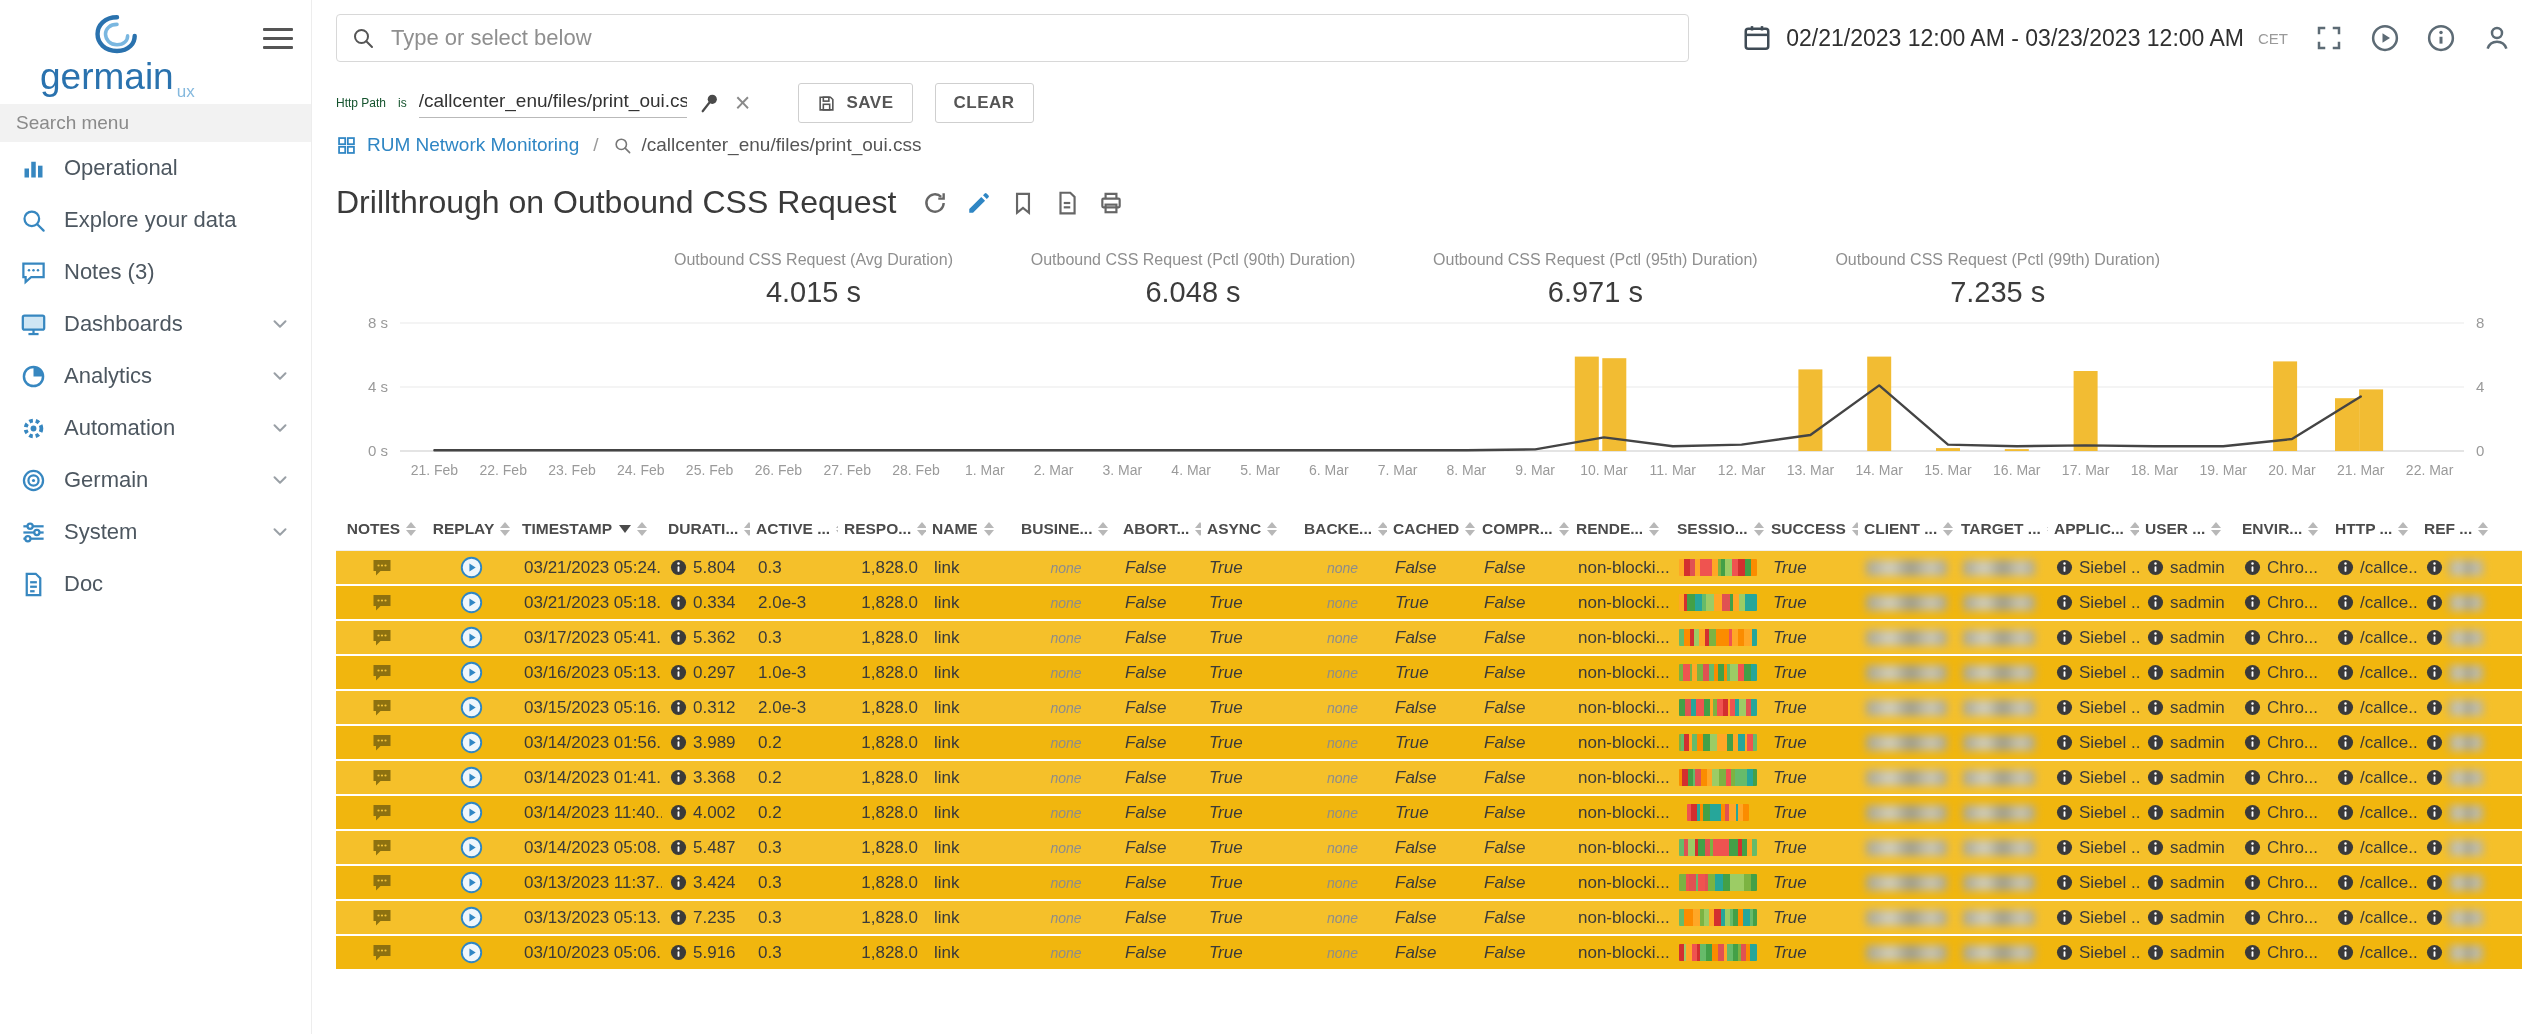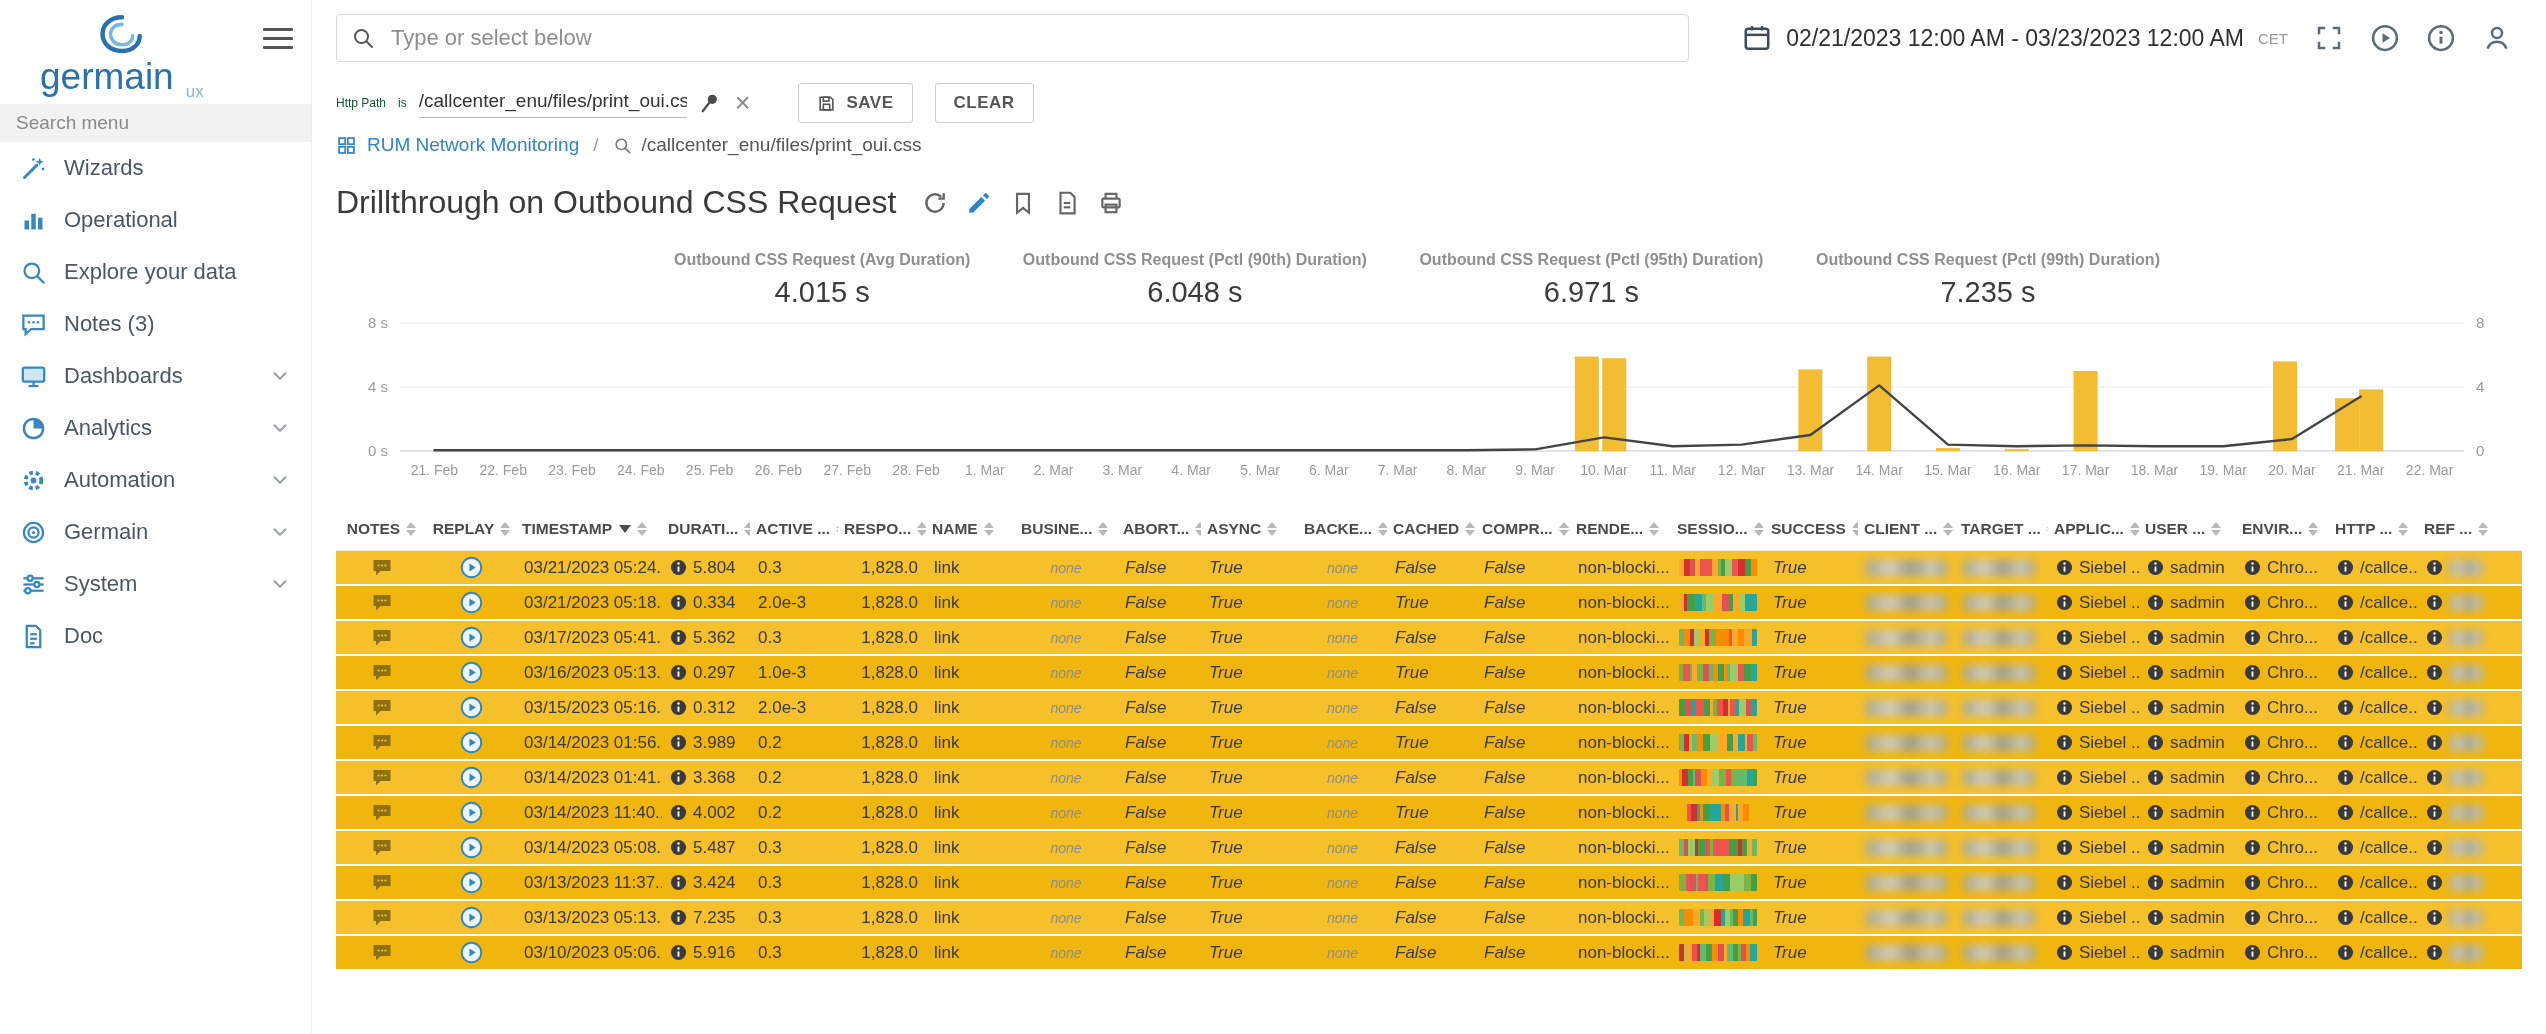--- a/index.html
+++ b/index.html
@@ -10,21 +10,21 @@
   
   .icn { display:inline-block; }
   .icn svg { width:100%; height:100%; display:block; }
 
   
   .sidebar { width:312px; flex:none; border-right:1px solid #ededed; background:#fff; }
   .sidebar-header { display:flex; align-items:flex-start; justify-content:space-between; padding:12px 18px 6px 40px; height:104px; }
   .logo { display:flex; flex-direction:column; align-items:center; cursor:pointer; }
   .logo-swirl { width:62px; height:46px; }
   .logo-line { font-size:37px; color:#2a72ae; font-weight:500; line-height:1.05; }
-  .logo-suffix { font-size:17px; color:#85b9de; margin-left:12px; vertical-align:sub; }
+  .logo-suffix { font-size:17px; color:#85b9de; margin-left:3px; vertical-align:sub; }
   .hamburger { width:30px; padding-top:10px; cursor:pointer; }
   .hamburger i { display:block; height:3px; background:#555; margin:6px 0; border-radius:1px; }
   .sidebar-search { background:#f2f2f2; padding:8px 16px; }
   .sidebar-search input { border:0; background:transparent; font-size:19px; color:#555; width:100%; outline:none; font-family:inherit; }
   .sidebar-search input::placeholder { color:#8a8a8a; }
   .side-item { display:flex; align-items:center; gap:17px; padding:0 20px 0 20px; height:52px; font-size:22px; color:#4d5760; cursor:pointer; }
   .side-icn { width:27px; height:27px; color:#3787c0; flex:none; }
   .side-label { flex:1; white-space:nowrap; overflow:hidden; }
   .side-chevron { width:22px; height:22px; color:#9aa0a6; }
 
@@ -62,21 +62,21 @@
   .page-title { font-size:32px; color:#3a3a3a; font-weight:400; margin-right:8px; }
   .t-icon { width:26px; height:26px; color:#666; cursor:pointer; }
   .t-icon.pencil { color:#2f86c4; }
 
   .warning { margin:8px 24px 0; background:#fdf6dd; display:flex; align-items:center; gap:16px; padding:10px 18px; }
   .warn-icon { width:27px; height:27px; }
   .warning-text { font-size:20px; color:#666; }
 
   .stats { display:flex; justify-content:space-between; margin:20px 0 4px 362px; width:1486px; }
   .stat { text-align:center; }
-  .stat-label { font-size:16px; color:#8f8f8f; margin-bottom:7px; white-space:nowrap;font-weight:bold; }
+  .stat-label { font-size:16px; color:#8f8f8f; margin-bottom:7px; white-space:nowrap; }
   .stat-value { font-size:29px; color:#3c3c3c; }
 
   .chart-wrap { margin:4px 0 0 24px; }
 
   
   .table-wrap { margin:12px 24px 0; }
   .thead, .trow { display:grid; grid-template-columns:var(--cols); }
   .thead { height:44px; align-items:center; border-bottom:1px solid #f0f0f0; background:#fff; }
   .th { display:flex; align-items:center; font-size:15.5px; font-weight:bold; color:#4b4b4b; padding:0 6px; cursor:pointer; white-space:nowrap; overflow:hidden; }
   .th.center { justify-content:center; }
@@ -116,31 +116,20 @@
       <div class="hamburger">
           <i></i>
           <i></i>
           <i></i>
         </div>
     </div>
     <div class="sidebar-search">
       <input placeholder="Search menu" style="">
     </div>
     <nav id="sidebar-menu">
-        <div class="side-item">
-          <span class="icn side-icn">
-            <svg viewBox="0 0 24 24">
-              <line x1="4" y1="20" x2="15" y2="9" stroke="currentColor" stroke-width="2.6" stroke-linecap="round"></line>
-              <path d="M17.5 2.5l1 2.6 2.6 1-2.6 1-1 2.6-1-2.6-2.6-1 2.6-1z" fill="currentColor"></path>
-              <circle cx="20.5" cy="12.5" r="1.2" fill="currentColor"></circle>
-              <circle cx="12" cy="4" r="1.2" fill="currentColor"></circle>
-            </svg>
-          </span>
-          <span class="side-label">Wizards</span>
-        </div>
         <div class="side-item">
           <span class="icn side-icn">
             <svg viewBox="0 0 24 24">
               <rect x="4" y="12" width="4" height="8" fill="currentColor"></rect>
               <rect x="10" y="6" width="4" height="14" fill="currentColor"></rect>
               <rect x="16" y="9.5" width="4" height="10.5" fill="currentColor"></rect>
             </svg>
           </span>
           <span class="side-label">Operational</span>
         </div>

